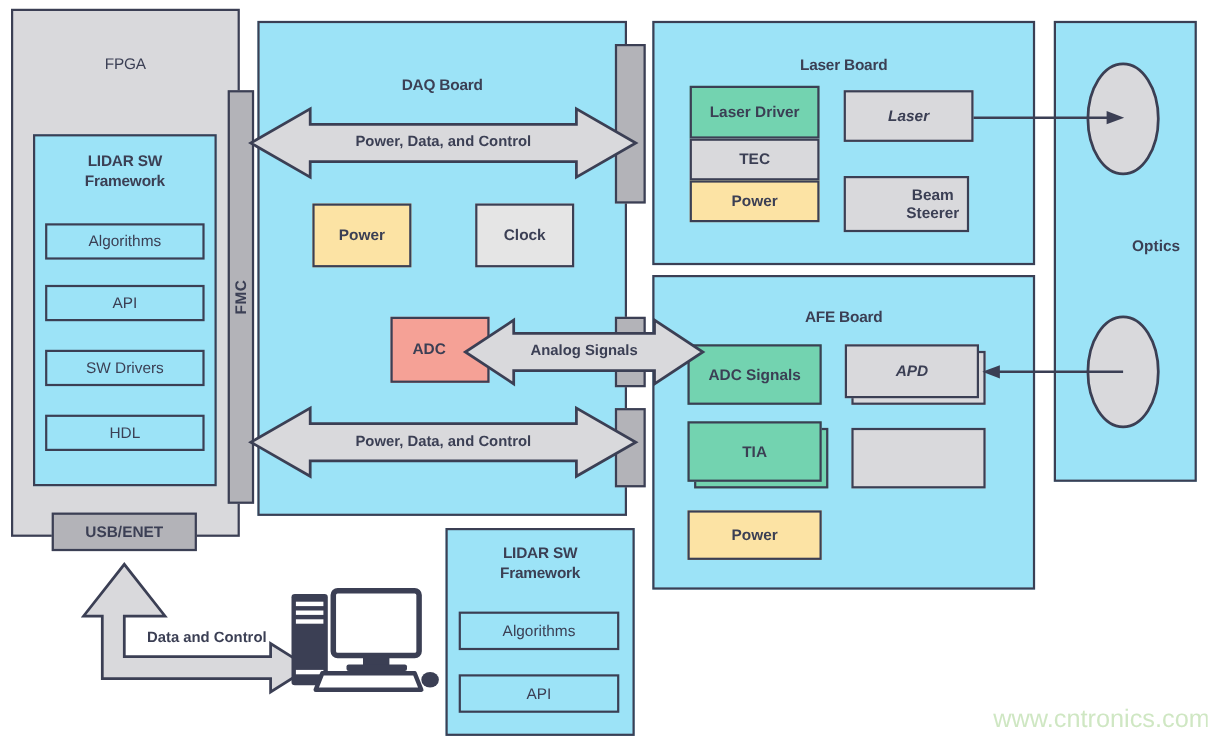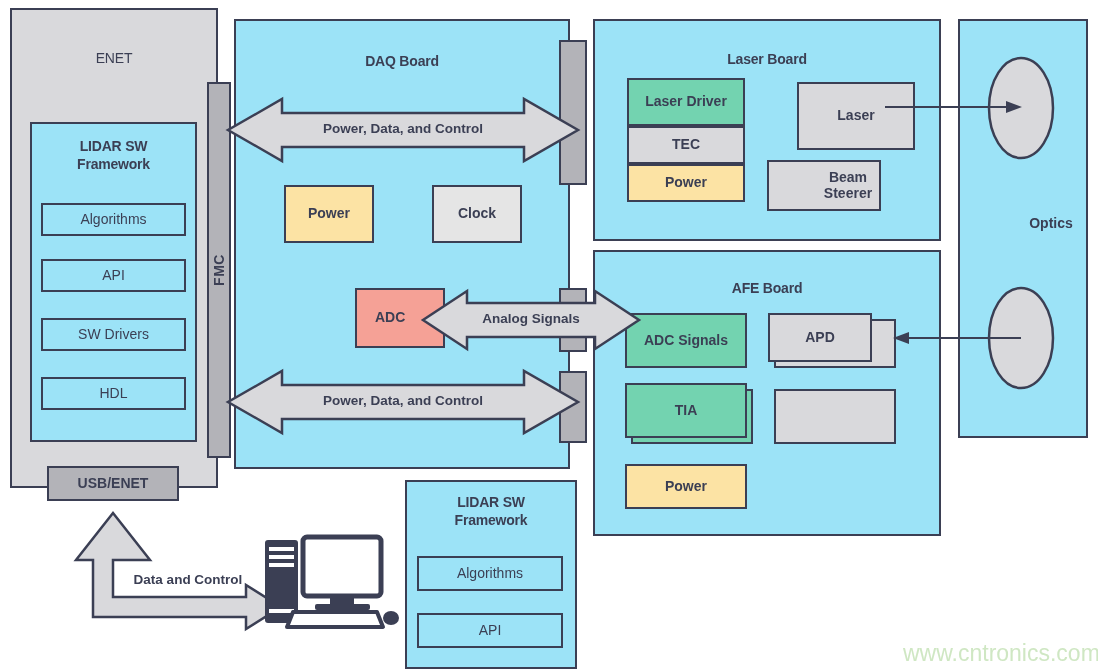--- a/index.html
+++ b/index.html
@@ -94,37 +94,37 @@
     white-space:nowrap;
   }
   svg.overlay{position:absolute;left:0;top:0;width:1098px;height:669px;pointer-events:none;}
 </style>
 </head>
 <body>
 
 <div id="stage">
 
   <div class="abs" style="left:10px;top:8px;width:208px;height:480px;background:#d9d9dc;border:2.5px solid #3b3f54;">
-    <div class="board-title" style="top:40px;font-weight:normal;">ENET</div>
+    <div class="board-title" style="top:40px;font-weight:normal;">FPGA</div>
   </div>
 
   <div class="abs board" style="left:30px;top:122px;width:167px;height:320px;">
     <div class="board-title" style="top:14px;">LIDAR SW</div>
     <div class="board-title" style="top:32px;">Framework</div>
   </div>
 
   <div class="abs blk c-cyan thin" style="left:41px;top:203px;width:145px;height:33px;">Algorithms</div>
   <div class="abs blk c-cyan thin" style="left:41px;top:259px;width:145px;height:33px;">API</div>
   <div class="abs blk c-cyan thin" style="left:41px;top:318px;width:145px;height:33px;">SW Drivers</div>
   <div class="abs blk c-cyan thin" style="left:41px;top:377px;width:145px;height:33px;">HDL</div>
 
   <div class="abs blk c-gray2" style="left:47px;top:466px;width:132px;height:35px;">USB/ENET</div>
 
   <div class="abs board" style="left:234px;top:19px;width:336px;height:450px;">
-    <div class="board-title" style="top:32px;font-weight:bold;">DAQ Board</div>
+    <div class="board-title" style="top:48px;font-weight:bold;">DAQ Board</div>
   </div>
 
   <div class="abs fmc" style="left:207px;top:82px;width:24px;height:376px;">
     <span>FMC</span>
   </div>
 
   <div class="abs blk c-yellow" style="left:284px;top:185px;width:90px;height:58px;">Power</div>
   <div class="abs blk c-blue" style="left:432px;top:185px;width:90px;height:58px;">Clock</div>
   <div class="abs blk c-red" style="left:355px;top:288px;width:90px;height:60px;justify-content:flex-start;padding-left:18px;">ADC</div>
 
@@ -134,36 +134,36 @@
   <div class="abs conn" style="left:559px;top:371px;width:28px;height:72px;"></div>
 
   <div class="abs board" style="left:593px;top:19px;width:348px;height:222px;">
     <div class="board-title" style="top:30px;">Laser Board</div>
   </div>
 
   <div class="abs blk c-green" style="left:627px;top:78px;width:118px;height:48px;">Laser Driver</div>
   <div class="abs blk c-gray" style="left:627px;top:126px;width:118px;height:38px;">TEC</div>
   <div class="abs blk c-yellow" style="left:627px;top:164px;width:118px;height:38px;">Power</div>
 
-  <div class="abs blk c-gray" style="left:797px;top:82px;width:118px;height:68px;">Laser</div>
+  <div class="abs blk c-gray" style="left:767px;top:82px;width:118px;height:47px;font-style:italic;">Laser</div>
   <div class="abs blk c-gray" style="left:767px;top:160px;width:114px;height:51px;padding-left:48px;">Beam Steerer</div>
 
   <div class="abs board" style="left:593px;top:250px;width:348px;height:286px;">
     <div class="board-title" style="top:28px;">AFE Board</div>
   </div>
 
   <div class="abs blk c-green" style="left:625px;top:313px;width:122px;height:55px;">ADC Signals</div>
 
   <div class="abs stackshadow g" style="left:631px;top:389px;width:122px;height:55px;"></div>
   <div class="abs blk c-green" style="left:625px;top:383px;width:122px;height:55px;">TIA</div>
 
   <div class="abs blk c-yellow" style="left:625px;top:464px;width:122px;height:45px;">Power</div>
 
   <div class="abs stackshadow" style="left:774px;top:319px;width:122px;height:49px;"></div>
-  <div class="abs blk c-gray" style="left:768px;top:313px;width:104px;height:49px;">APD</div>
+  <div class="abs blk c-gray" style="left:768px;top:313px;width:122px;height:49px;font-style:italic;">APD</div>
 
   <div class="abs stackshadow" style="left:774px;top:389px;width:122px;height:55px;"></div>
 
 
   <div class="abs board" style="left:958px;top:19px;width:130px;height:419px;"></div>
 
   <div class="abs board" style="left:405px;top:480px;width:172px;height:189px;">
     <div class="board-title" style="top:12px;">LIDAR SW</div>
     <div class="board-title" style="top:30px;">Framework</div>
   </div>

